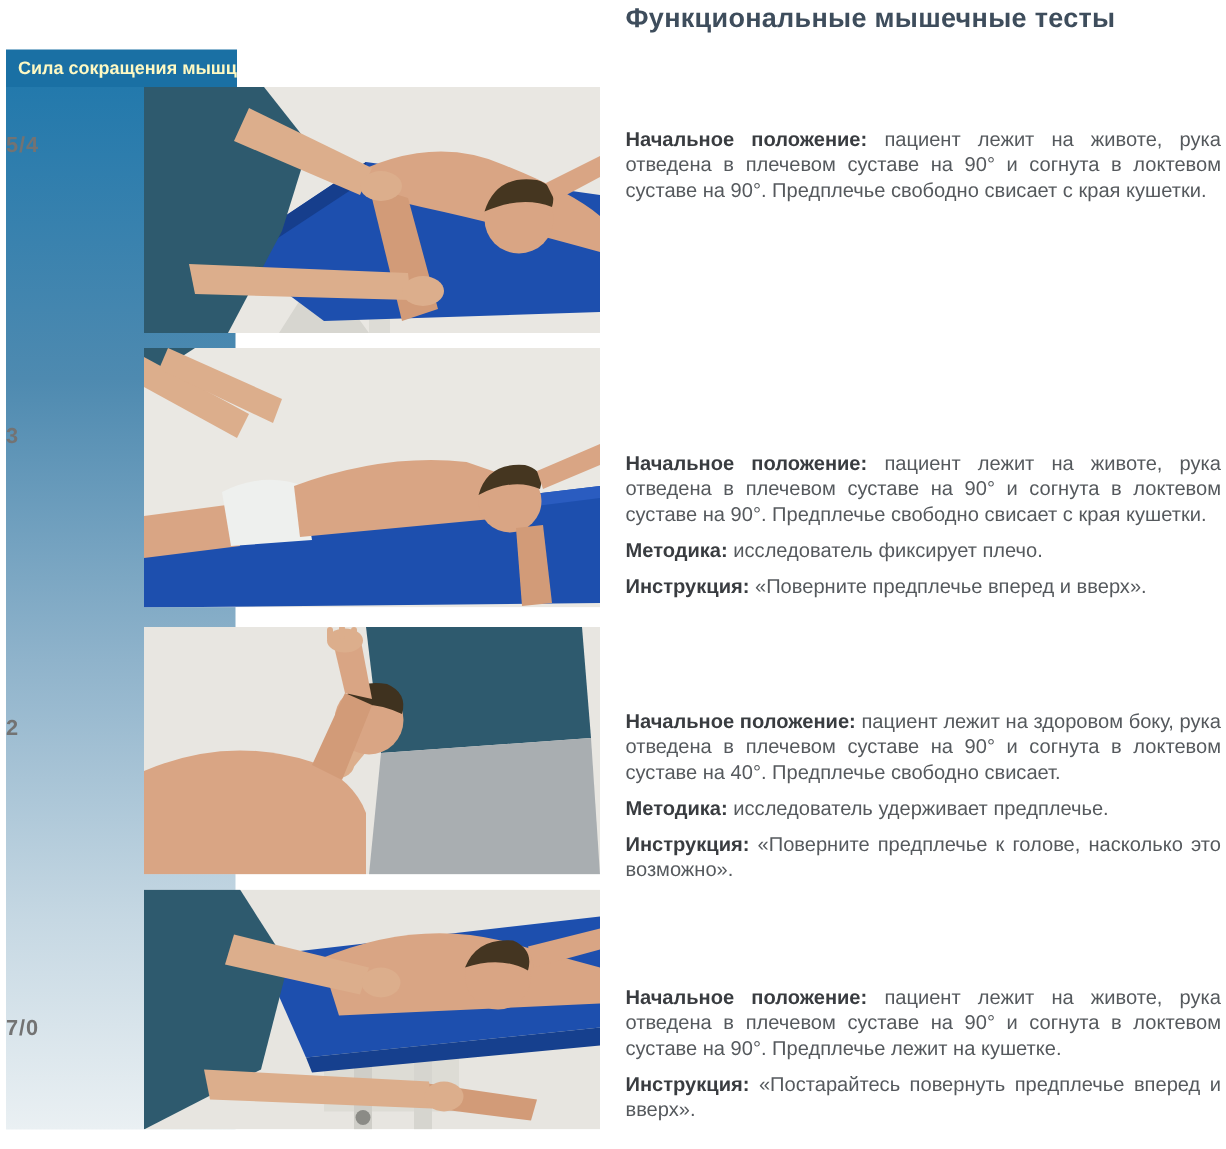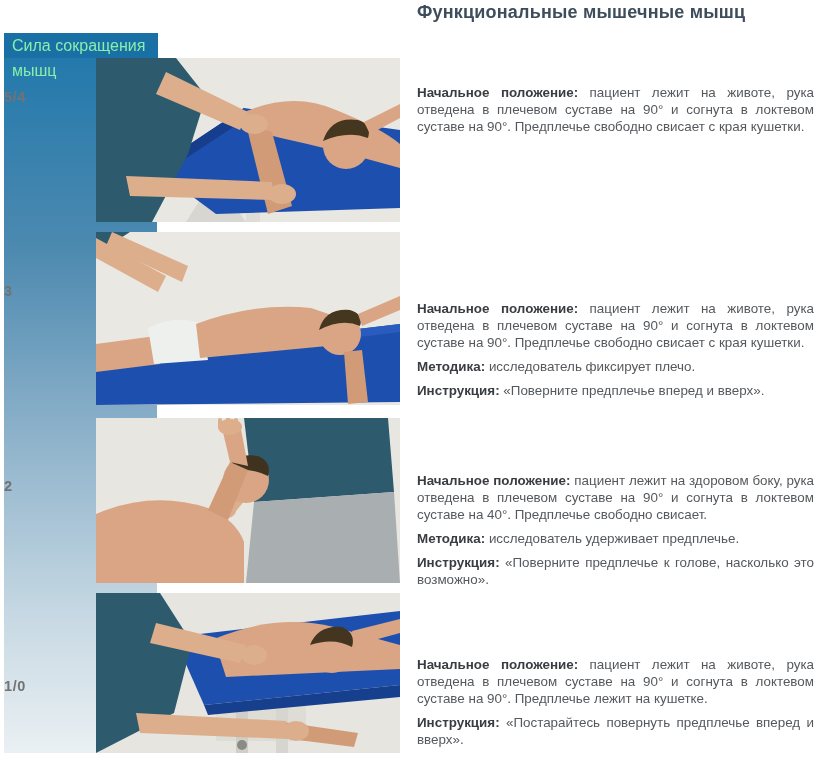--- a/index.html
+++ b/index.html
@@ -3,44 +3,44 @@
 <meta charset="utf-8">
 <style>
   html,body{margin:0;padding:0;background:#ffffff;}
   .page{position:relative;width:817px;height:766px;background:#fff;overflow:hidden;
         font-family:"Liberation Sans",sans-serif;}
   .title{position:absolute;left:417px;top:2px;margin:0;font-size:18px;font-weight:700;
          color:#3e4d5c;letter-spacing:.2px;}
   .sidebar-gradient{position:absolute;left:4px;top:58px;width:153px;height:695px;
          background:linear-gradient(180deg,#2379ac 0%,#4e8ab0 28%,#8fb3cb 55%,#c6d8e3 80%,#eaf0f3 100%);}
   .sidebar-header{position:absolute;left:4px;top:33px;width:146px;height:25px;background:#1a70a4;
-         color:#86efac;font-size:16px;font-weight:400;line-height:25px;padding-left:8px;}
+         color:#fef9c3;font-size:12px;font-weight:700;line-height:25px;padding-left:8px;}
   .grade{position:absolute;left:4px;width:76px;text-align:left;color:#737373;font-weight:700;
          font-size:14.5px;letter-spacing:.6px;z-index:3;}
   .photo{position:absolute;left:96px;width:304px;margin:0;z-index:2;overflow:hidden;}
   .photo svg{display:block;width:100%;height:100%;}
   .testtext{position:absolute;left:417px;width:397px;color:#55595d;font-size:13.4px;
          line-height:17px;text-align:justify;}
   .testtext p{margin:0 0 7px 0;}
   .testtext b{color:#393c40;font-weight:700;}
 </style>
 </head>
 <body>
 
 <div class="page">
 
-  <h1 class="title">Функциональные мышечные мышц</h1>
+  <h1 class="title">Функциональные мышечные тесты</h1>
 
   <div class="sidebar-gradient"></div>
   <div class="sidebar-header">Сила сокращения мышц</div>
 
   <div class="grade" style="top:89px">5/4</div>
   <div class="grade" style="top:283px">3</div>
   <div class="grade" style="top:478px">2</div>
-  <div class="grade" style="top:678px">1/0</div>
+  <div class="grade" style="top:678px">7/0</div>
 
   <figure class="photo" style="top:58px;height:164px">
     <svg viewBox="0 0 304 164">
       <rect width="304" height="164" fill="#e9e7e2"></rect>
       <g>
         <path d="M118,120 L150,164 L90,164 Z" fill="#d7d6d0"></path>
         <rect x="150" y="120" width="14" height="44" fill="#dddcd6"></rect>
         <path d="M58,110 L148,50 L304,72 L304,150 L120,156 Z" fill="#1d4fae"></path>
         <path d="M58,110 L148,50 L148,62 L66,116 Z" fill="#163e8c"></path>
       </g>

